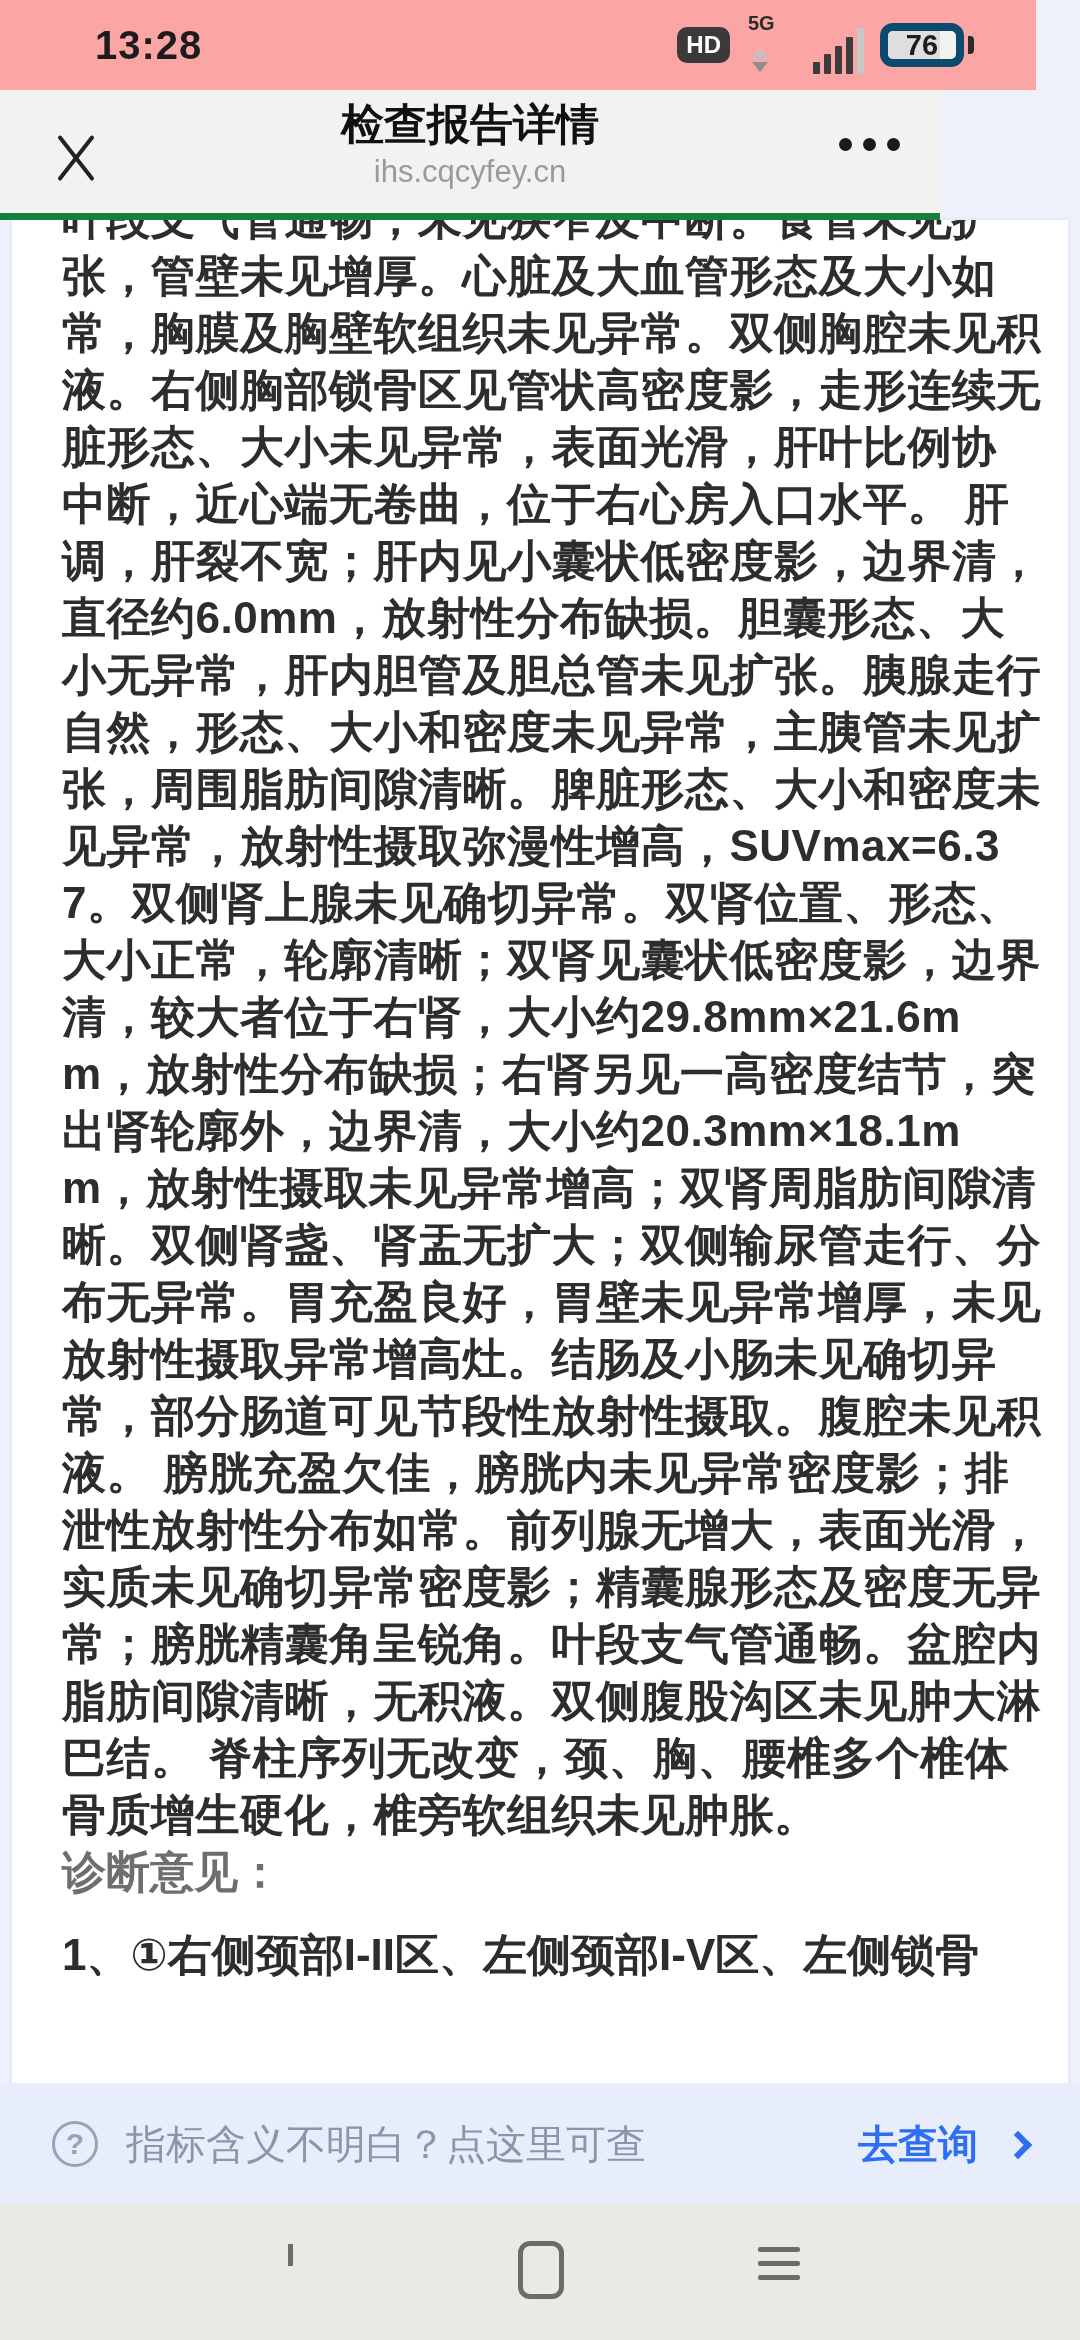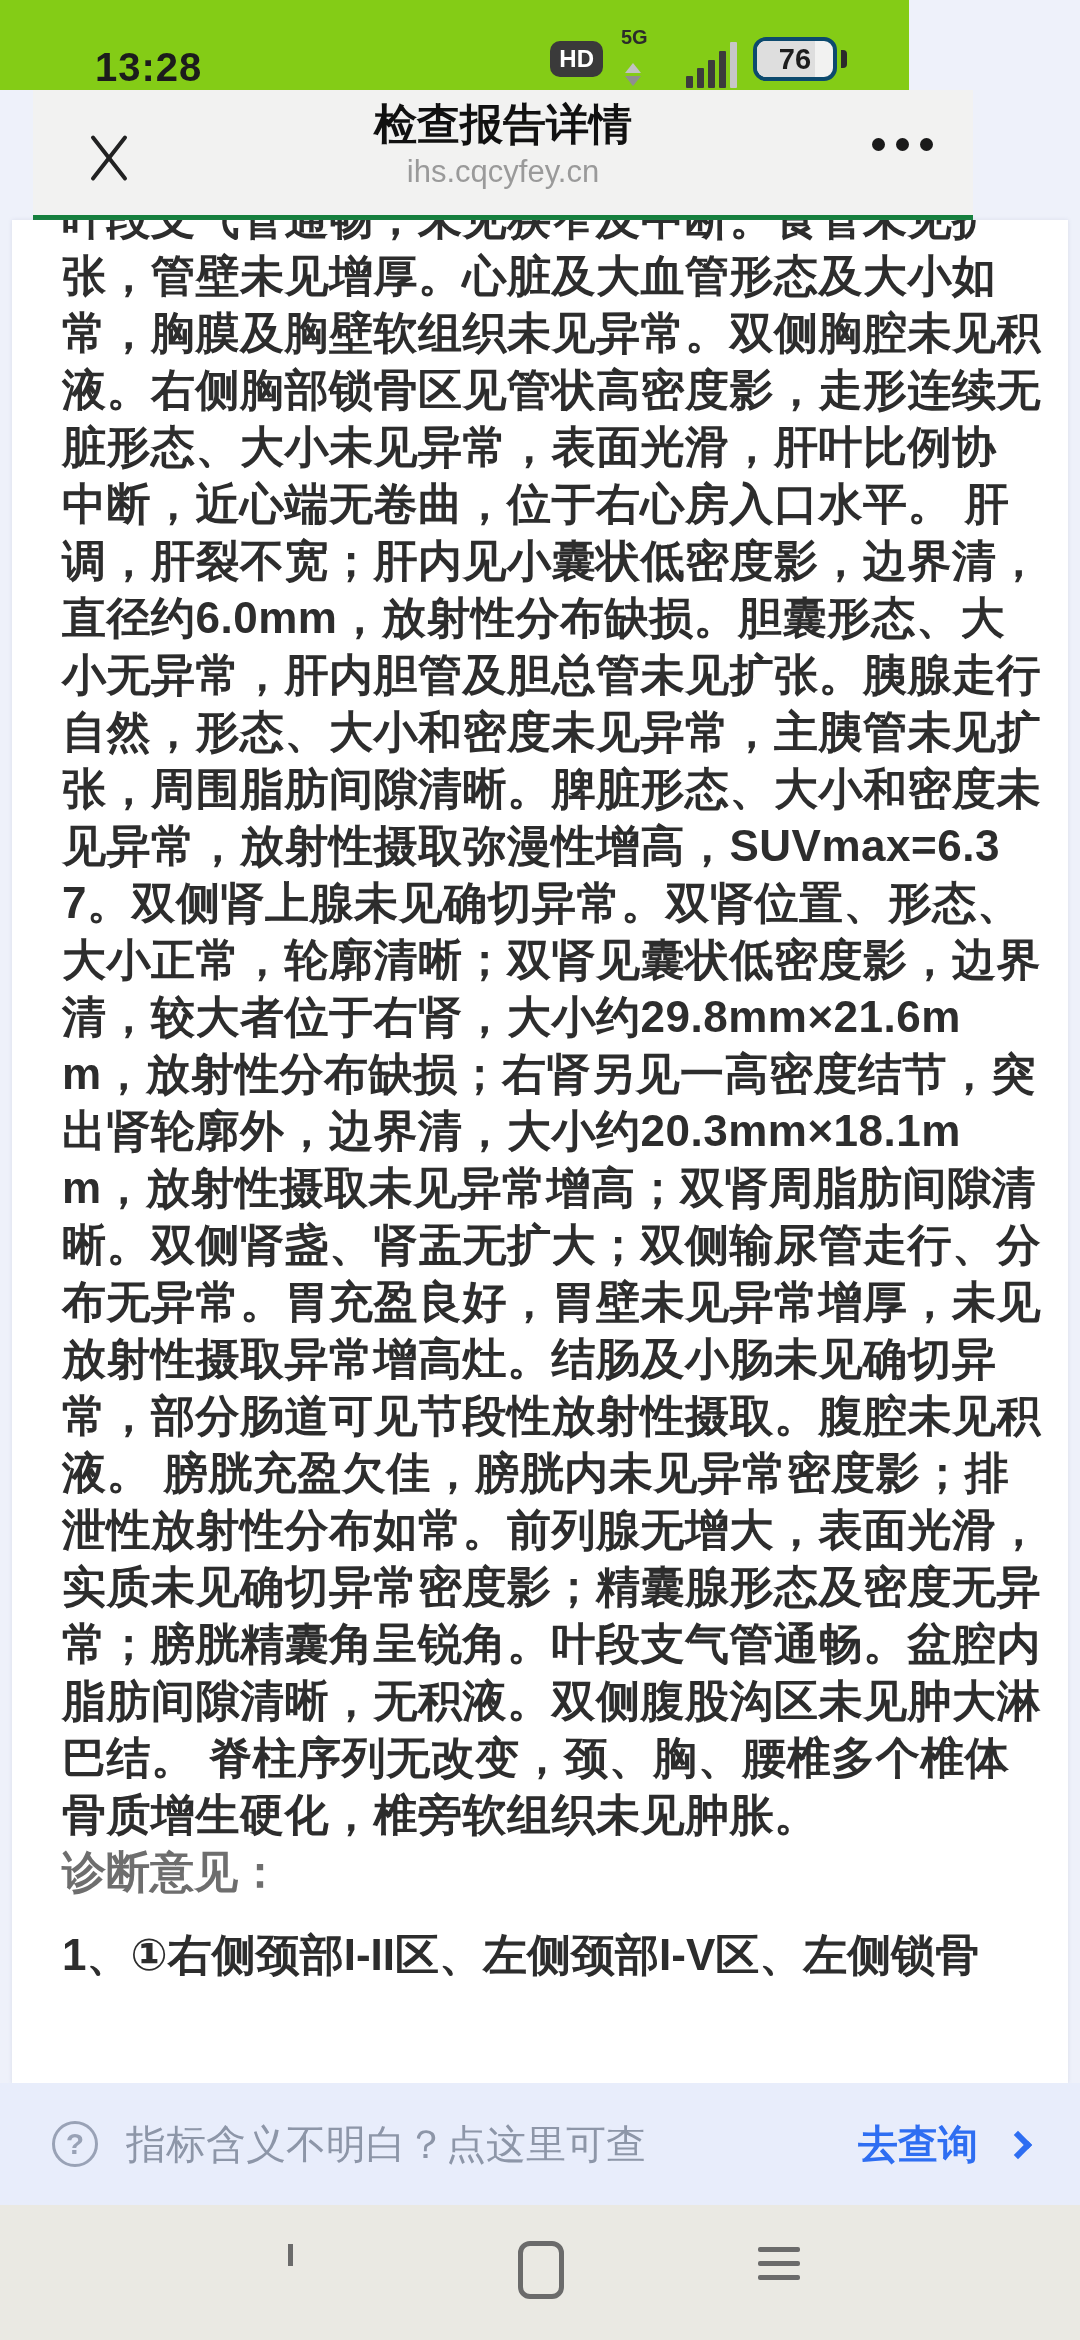--- a/index.html
+++ b/index.html
@@ -4,47 +4,47 @@
 <style>
   html,body{margin:0;padding:0;background:#ccc;}
   *{box-sizing:border-box;}
   .screen{
     position:relative;width:1080px;height:2340px;margin:0 auto;
     background:#eef1fa;overflow:hidden;
     font-family:"Liberation Sans","DejaVu Sans",sans-serif;
   }
   
   .statusbar{
-    position:absolute;top:0;left:0;width:909px;height:90px;
-    background:#84cc16;display:flex;align-items:flex-end;
+    position:absolute;top:0;left:0;width:1036px;height:90px;
+    background:#fca5a5;display:flex;align-items:center;
   }
   .sb-time{margin-left:95px;font-size:40px;font-weight:700;color:#1c1c1c;letter-spacing:1px;}
   .sb-right{margin-left:auto;margin-right:62px;display:flex;align-items:center;gap:16px;}
   .hd-badge{
     background:#3a3a3a;color:#fff;font-size:24px;font-weight:700;
     border-radius:10px;padding:6px 9px;line-height:1;
   }
   .net{position:relative;width:118px;height:62px;}
   .net-label{position:absolute;top:-2px;left:2px;font-size:20px;font-weight:700;color:#2b2b2b;}
   .net-arrows{position:absolute;left:6px;bottom:4px;display:flex;flex-direction:column;gap:3px;}
   .arr-up{width:0;height:0;border-left:8px solid transparent;border-right:8px solid transparent;border-bottom:10px solid #c2c2c2;}
   .arr-dn{width:0;height:0;border-left:8px solid transparent;border-right:8px solid transparent;border-top:10px solid #8f8f8f;}
   .bars{position:absolute;right:0;bottom:2px;display:flex;align-items:flex-end;gap:4px;}
   .bar{width:7px;background:#3c3c3c;border-radius:1px;}
   .b1{height:12px;}.b2{height:20px;}.b3{height:28px;}.b4{height:37px;}
   .b5{height:46px;background:#c7c7c7;}
-  .battery{position:relative;width:84px;height:44px;border:4px solid #0c4a6e;border-radius:13px;
+  .battery{position:relative;width:84px;height:44px;border:8px solid #0c4a6e;border-radius:13px;
     display:flex;align-items:center;justify-content:center;background:#f2f2f1;overflow:hidden;}
   .battery .fill{position:absolute;left:0;top:0;bottom:0;width:76%;background:#dedede;}
   .battery .pct{position:relative;font-size:29px;font-weight:700;color:#1d1d1d;}
   .bat-nub{width:6px;height:18px;background:#2b2b2b;border-radius:0 4px 4px 0;margin-left:-12px;}
   
   .header{
     position:absolute;top:90px;left:0;width:940px;height:130px;
-    background:#f2f2f1;border-bottom:5px solid #15803d;margin-left:33px;
+    background:#f2f2f1;border-bottom:7px solid #15803d;
   }
   .h-title{position:absolute;top:6px;left:0;width:100%;text-align:center;
     font-size:43px;font-weight:700;color:#111;}
   .h-url{position:absolute;top:64px;left:0;width:100%;text-align:center;
     font-size:31px;color:#9a9a9a;}
   .h-close{position:absolute;left:44px;top:36px;width:64px;height:64px;cursor:pointer;}
   .h-close .x1,.h-close .x2{position:absolute;left:30px;top:4px;width:4px;height:56px;background:#222;border-radius:2px;}
   .h-close .x1{transform:rotate(38deg);}
   .h-close .x2{transform:rotate(-38deg);}
   .h-more{position:absolute;right:40px;top:48px;display:flex;gap:11px;cursor:pointer;}

